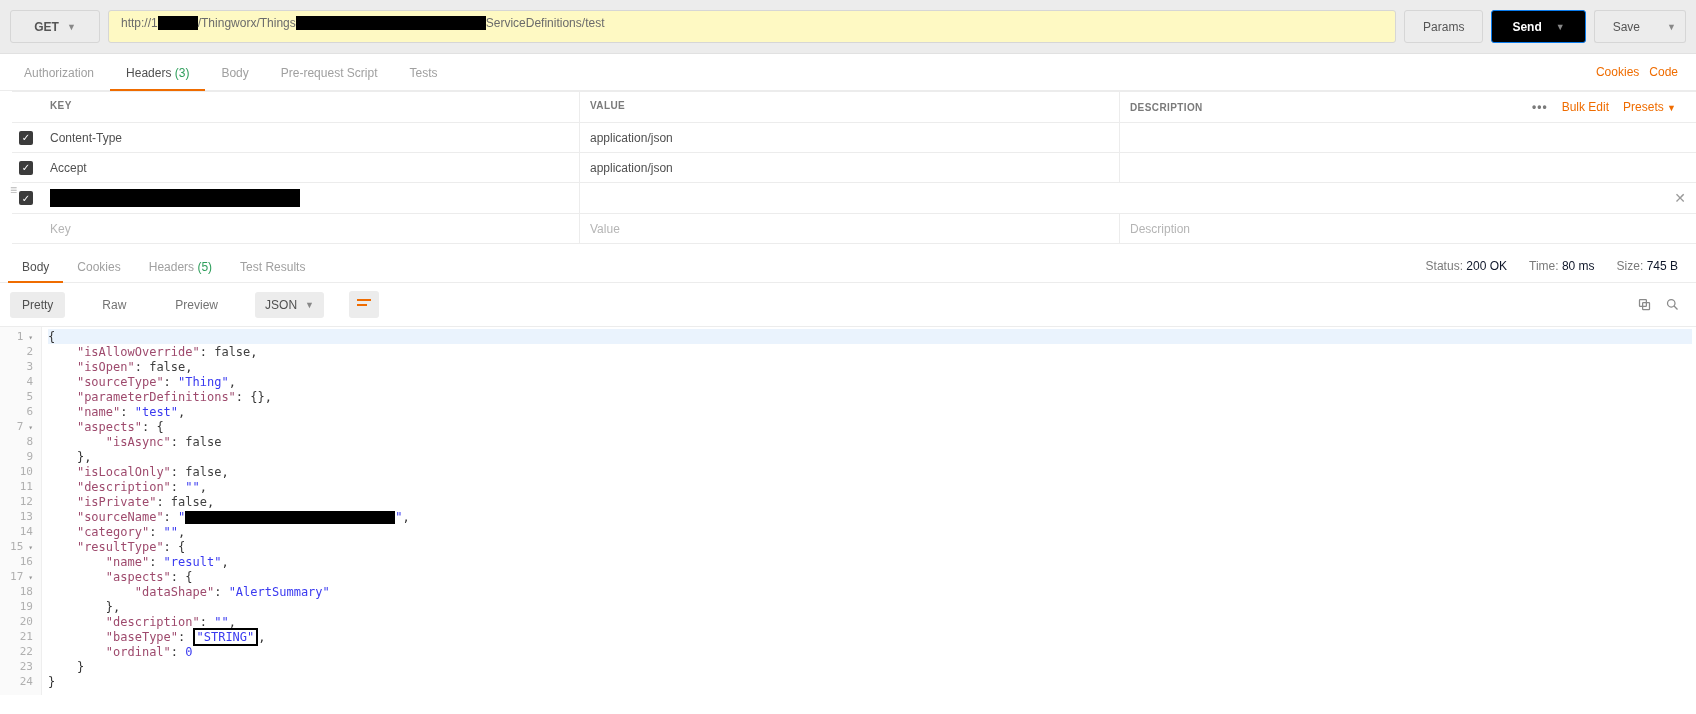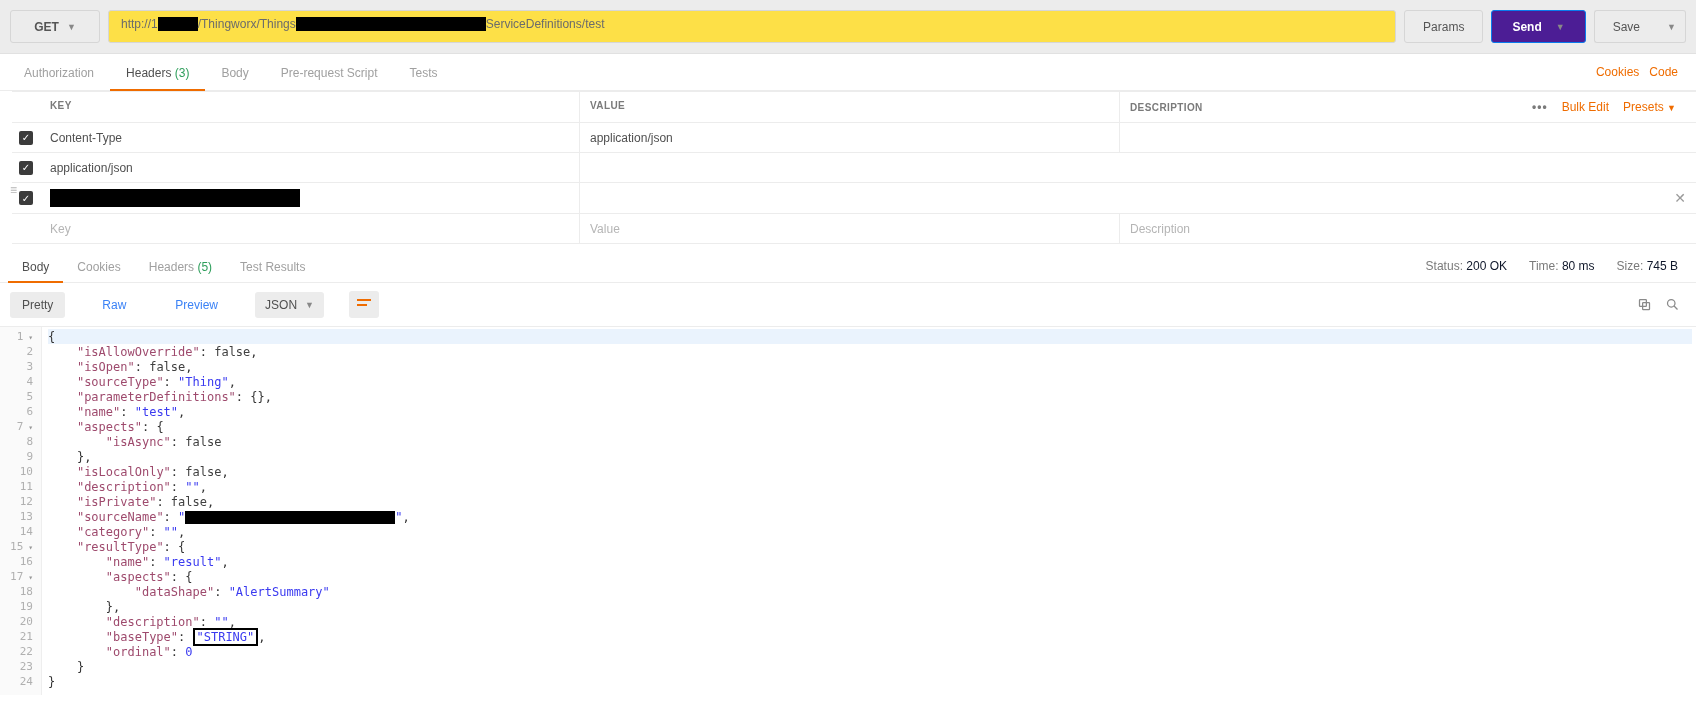--- a/index.html
+++ b/index.html
@@ -1,23 +1,23 @@
 <!DOCTYPE html>
 <html><head>
 <meta charset="utf-8">
 <style>
 * { box-sizing: border-box; margin: 0; padding: 0; }
 body { font-family: -apple-system, BlinkMacSystemFont, "Segoe UI", Helvetica, Arial, sans-serif; font-size: 12px; color: #505050; background: #fff; width: 1696px; }
 
 
 .request-bar { display: flex; gap: 8px; padding: 10px 10px; align-items: stretch; background: #ececec; border-bottom: 1px solid #e1e1e1; }
 .method-btn { width: 90px; background: #ececec; border: 1px solid #d6d6d6; border-radius: 3px; display: flex; align-items: center; justify-content: center; gap: 8px; font-weight: 600; color: #555; cursor: pointer; }
-.url-input { flex: 1; background: #fde047; border: 1px solid #d6d6d6; border-radius: 3px; padding: 6px 12px; display: flex; align-items: flex-start; color: #6b6b6b; }
+.url-input { flex: 1; background: #fef9c3; border: 1px solid #d6d6d6; border-radius: 3px; padding: 12px 12px; display: flex; align-items: flex-end; color: #6b6b6b; }
 .params-btn, .save-btn { background: #ececec; border: 1px solid #d6d6d6; border-radius: 3px; padding: 0 18px; display:flex; align-items:center; color:#555; cursor:pointer; }
-.send-btn { background: #4c1d95; color: #fff; border: 1px solid #097bed; border-radius: 3px; padding: 0 20px; font-weight: 600; display:flex; align-items:center; gap:14px; cursor:pointer; }
+.send-btn { background: #000000; color: #fff; border: 1px solid #097bed; border-radius: 3px; padding: 0 20px; font-weight: 600; display:flex; align-items:center; gap:14px; cursor:pointer; }
 .save-group { display:flex; }
 .save-caret { background:#ececec; border:1px solid #d6d6d6; border-left:none; width:28px; display:flex; align-items:center; justify-content:center; border-radius:0 3px 3px 0; cursor:pointer; }
 .send-caret { color:#fff; }
 .caret { font-size: 9px; color:#888; }
 .request-bar > * { height: 33px; }
 
 
 .redact { display:inline-block; background:#000; height:14px; vertical-align:middle; }
 
 
@@ -50,21 +50,21 @@
 
 .res-tabs { display:flex; align-items:center; padding:0 8px; border-bottom:1px solid #ececec; position:relative; margin-top:6px; }
 .res-tab { padding: 10px 14px 8px; color:#a0a0a0; cursor:pointer; position:relative; }
 .res-tab.active { color:#505050; }
 .res-tab.active::after { content:""; position:absolute; left:0; right:0; bottom:-1px; height:2px; background:#ef6c00; }
 .res-meta { margin-left:auto; display:flex; gap:22px; padding-right:10px; color:#7a7a7a; }
 .meta-val { color:#0f172a; }
 
 
 .body-toolbar { display:flex; align-items:center; gap:25px; padding:8px 10px; }
-.bt-btn { padding:6px 12px; color:#3b82f6; cursor:pointer; border-radius:3px; }
+.bt-btn { padding:6px 12px; color:#737373; cursor:pointer; border-radius:3px; }
 .bt-btn.active { background:#ececec; color:#505050; }
 .bt-select { background:#ececec; padding:6px 10px; display:flex; align-items:center; gap:8px; border-radius:3px; cursor:pointer; }
 .wrap-btn { background:#ececec; padding:6px 8px; border-radius:3px; cursor:pointer; }
 .wrap-icon { display:inline-block; width:14px; height:12px; position:relative; }
 .wrap-icon::before, .wrap-icon::after { content:""; position:absolute; left:0; right:0; height:2px; background:#ef6c00; }
 .wrap-icon::before { top:2px; }
 .wrap-icon::after { top:7px; width:70%; }
 .body-toolbar-right { margin-left:auto; display:flex; gap:12px; color:#8a8a8a; padding-right:6px; }
 .copy-icon, .search-icon { width:16px; height:16px; display:inline-flex; align-items:center; justify-content:center; cursor:pointer; }
 
@@ -144,20 +144,21 @@
         <div class="chk">✓</div>
       </div>
     <div class="col-key">Content-Type</div>
     <div class="col-val">application/json</div>
     <div class="col-desc"></div>
   </div>
   <div class="hdr-row">
     <div class="col-chk">
         <div class="chk">✓</div>
       </div>
+    <div class="col-key">Accept</div>
     <div class="col-val">application/json</div>
     <div class="col-desc"></div>
   </div>
   <div class="hdr-row" style="position:relative">
     <span class="drag-handle">≡</span>
     <div class="col-chk">
         <div class="chk">✓</div>
       </div>
     <div class="col-val">
         <span class="redact" style="width:250px;height:18px"></span>

